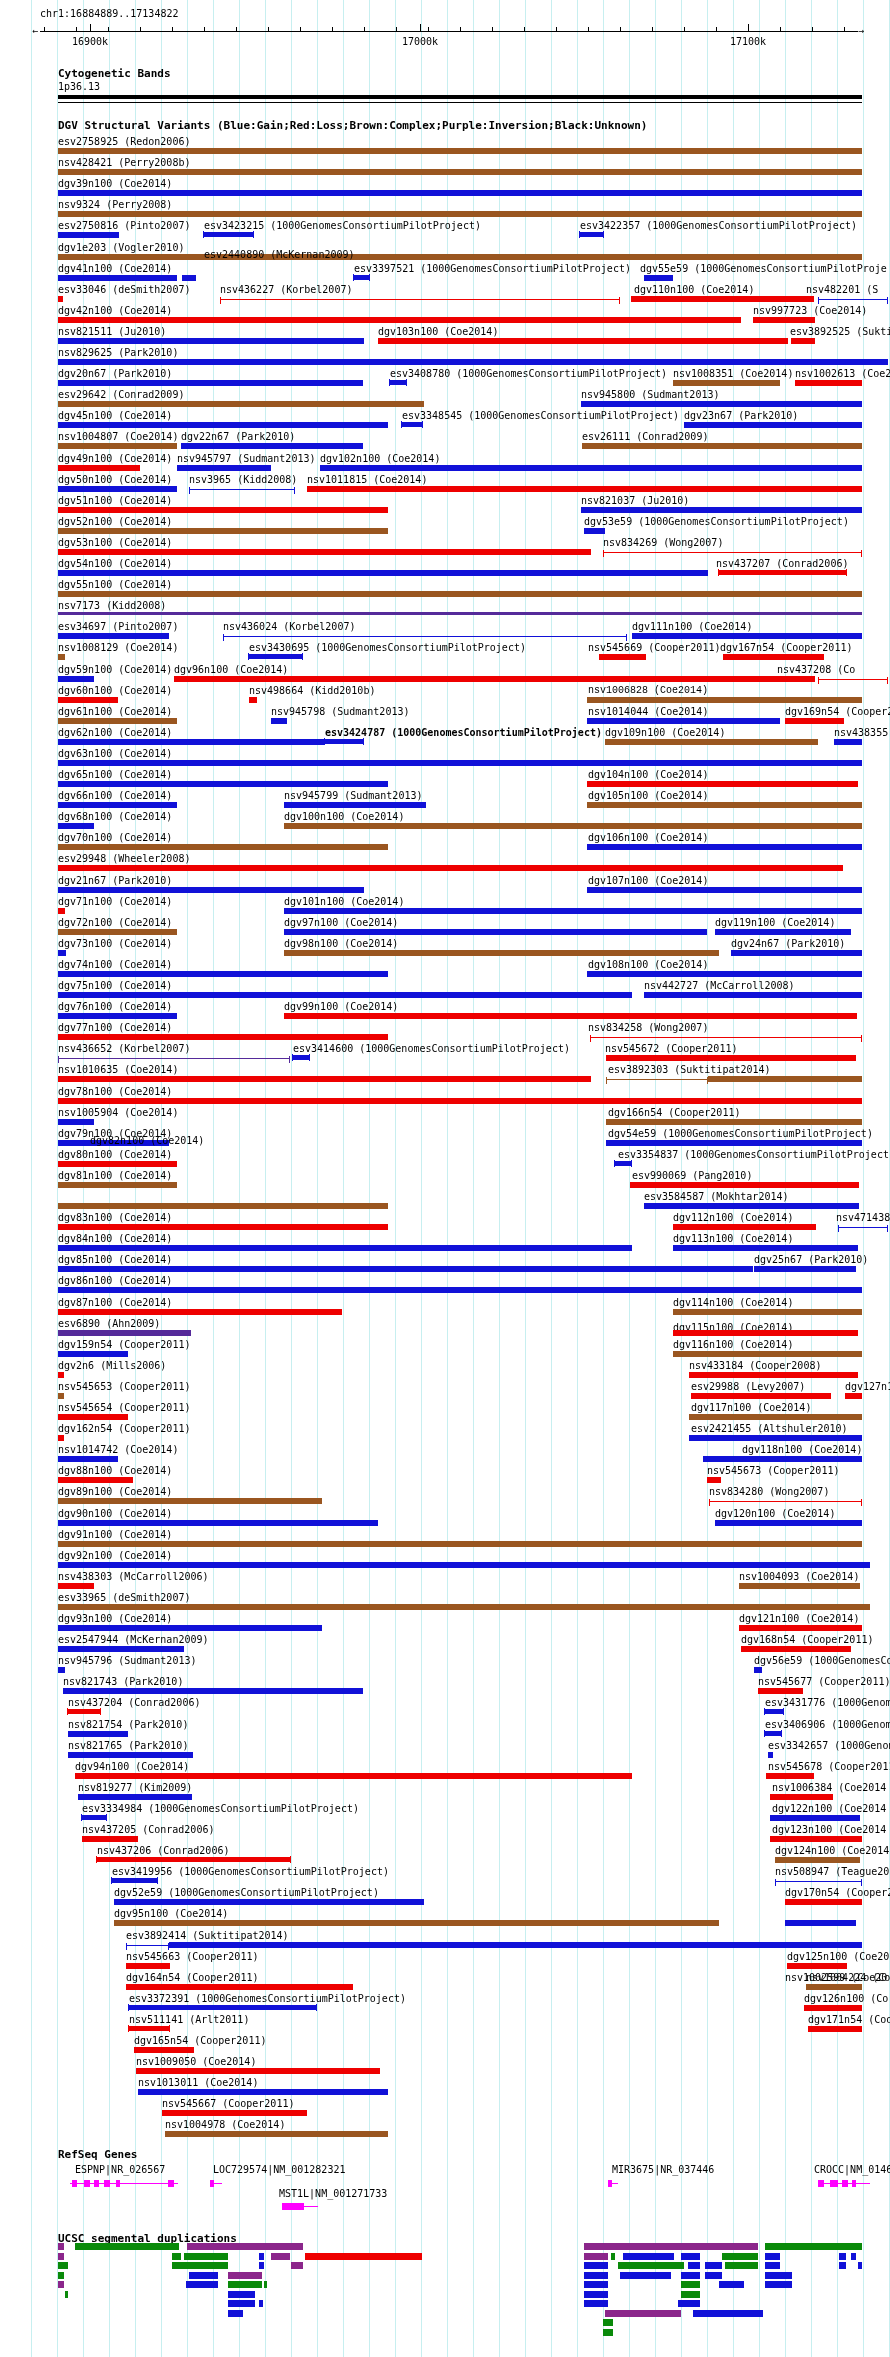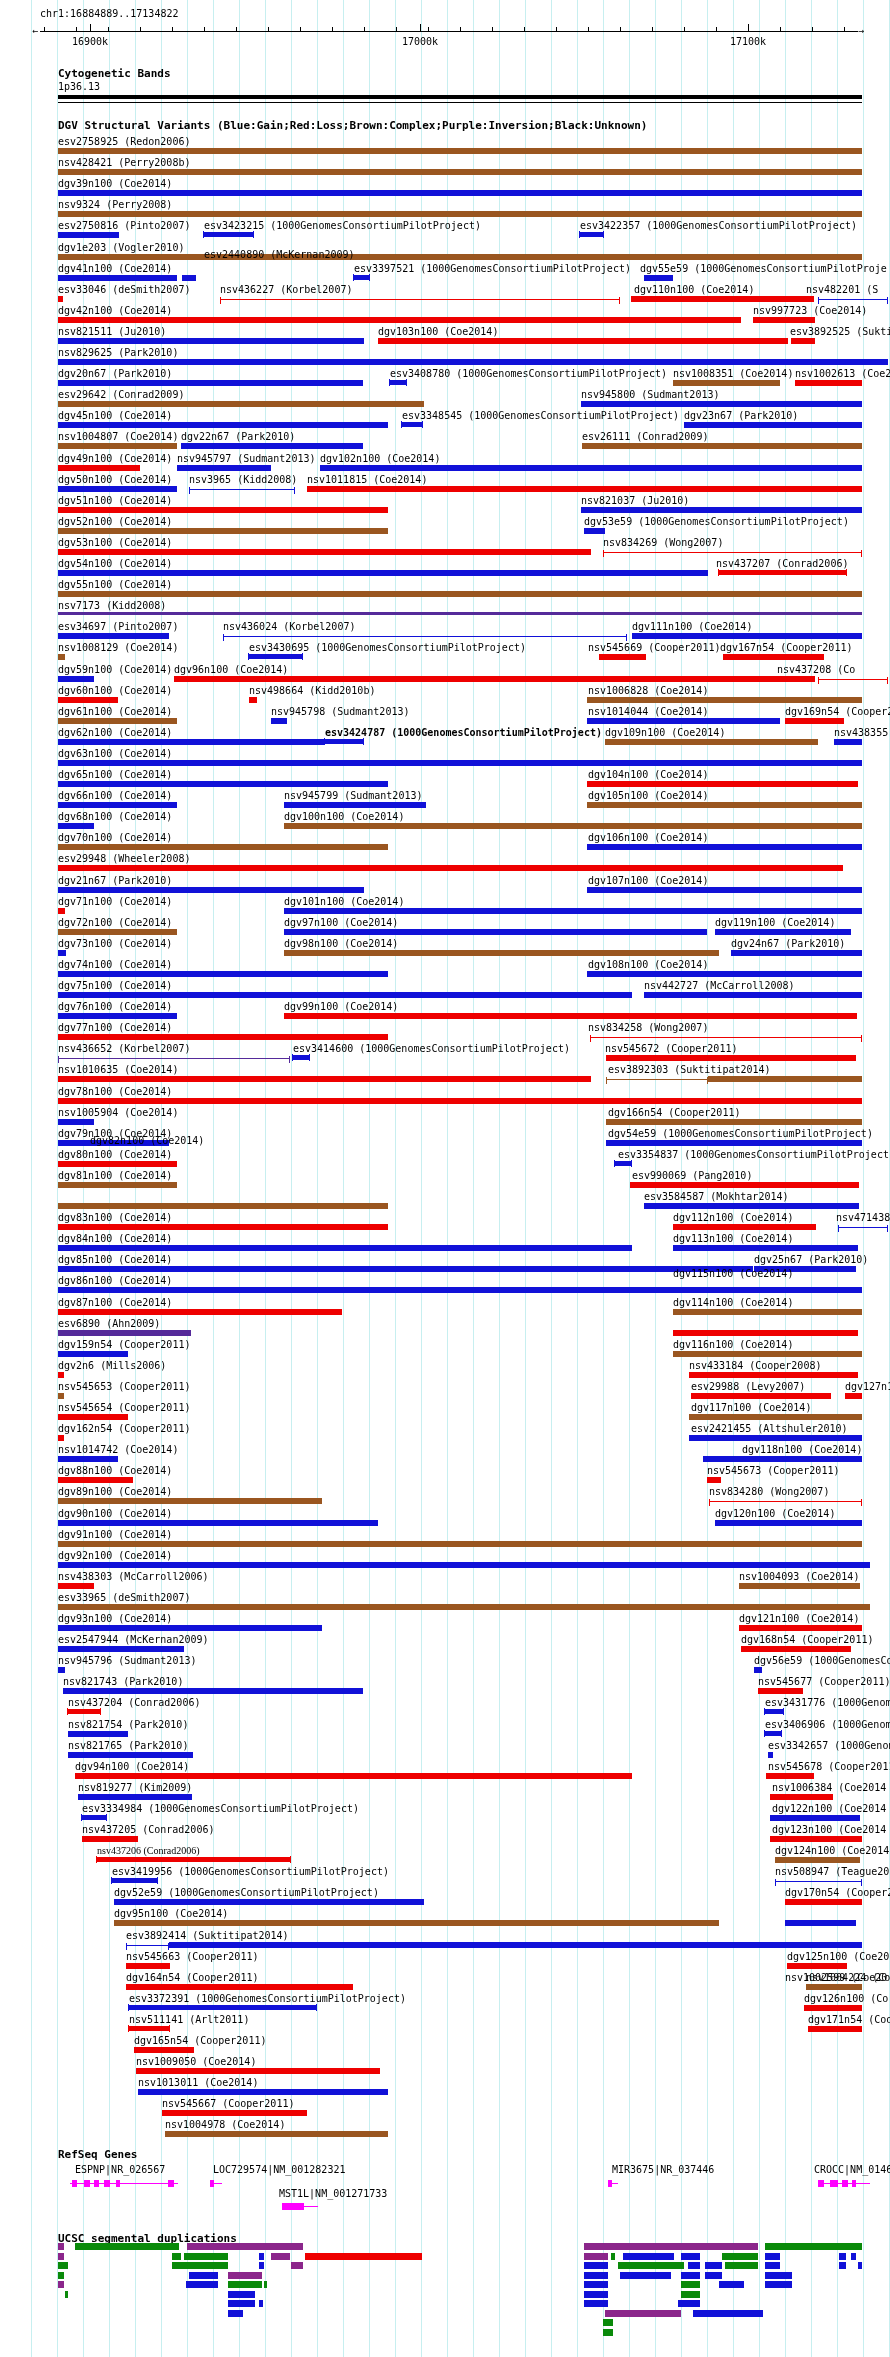--- a/index.html
+++ b/index.html
@@ -192,21 +192,21 @@
       <div class="bar s" style="left: 599px; top: 654px; width: 47px; color: rgb(238, 0, 0);"></div>
       <div class="bar s" style="left: 723px; top: 654px; width: 101px; color: rgb(238, 0, 0);"></div>
       <div class="lbl" style="left: 58px; top: 664px;">dgv59n100 (Coe2014)</div>
       <div class="lbl" style="left: 174px; top: 664px;">dgv96n100 (Coe2014)</div>
       <div class="lbl" style="left: 777px; top: 664px;">nsv437208 (Co</div>
       <div class="bar s" style="left: 58px; top: 676px; width: 36px; color: rgb(17, 17, 216);"></div>
       <div class="bar s" style="left: 174px; top: 676px; width: 641px; color: rgb(238, 0, 0);"></div>
       <div class="bar k" style="left: 818px; top: 676px; width: 70px; color: rgb(238, 0, 0);"></div>
       <div class="lbl" style="left: 58px; top: 685px;">dgv60n100 (Coe2014)</div>
       <div class="lbl" style="left: 249px; top: 685px;">nsv498664 (Kidd2010b)</div>
-      <div class="lbl" style="left: 588px; top: 685px;">nsv1006828 (Coe2014)</div>
+      <div class="lbl" style="left: 588px; top: 685px; font-family: Liberation Mono, monospace;">nsv1006828 (Coe2014)</div>
       <div class="bar s" style="left: 58px; top: 697px; width: 60px; color: rgb(238, 0, 0);"></div>
       <div class="bar s" style="left: 249px; top: 697px; width: 8px; color: rgb(238, 0, 0);"></div>
       <div class="bar s" style="left: 587px; top: 697px; width: 275px; color: rgb(154, 86, 32);"></div>
       <div class="lbl" style="left: 58px; top: 706px;">dgv61n100 (Coe2014)</div>
       <div class="lbl" style="left: 271px; top: 706px;">nsv945798 (Sudmant2013)</div>
       <div class="lbl" style="left: 588px; top: 706px;">nsv1014044 (Coe2014)</div>
       <div class="lbl" style="left: 785px; top: 706px;">dgv169n54 (Cooper2</div>
       <div class="bar s" style="left: 58px; top: 718px; width: 119px; color: rgb(154, 86, 32);"></div>
       <div class="bar s" style="left: 271px; top: 718px; width: 16px; color: rgb(17, 17, 216);"></div>
       <div class="bar s" style="left: 587px; top: 718px; width: 193px; color: rgb(17, 17, 216);"></div>
@@ -324,21 +324,21 @@
       <div class="lbl" style="left: 754px; top: 1254px;">dgv25n67 (Park2010)</div>
       <div class="bar s" style="left: 58px; top: 1266px; width: 695px; color: rgb(17, 17, 216);"></div>
       <div class="bar s" style="left: 754px; top: 1266px; width: 102px; color: rgb(17, 17, 216);"></div>
       <div class="lbl" style="left: 58px; top: 1275px;">dgv86n100 (Coe2014)</div>
       <div class="bar s" style="left: 58px; top: 1287px; width: 804px; color: rgb(17, 17, 216);"></div>
       <div class="lbl" style="left: 58px; top: 1297px;">dgv87n100 (Coe2014)</div>
       <div class="lbl" style="left: 673px; top: 1297px;">dgv114n100 (Coe2014)</div>
       <div class="bar s" style="left: 58px; top: 1309px; width: 284px; color: rgb(238, 0, 0);"></div>
       <div class="bar s" style="left: 673px; top: 1309px; width: 189px; color: rgb(154, 86, 32);"></div>
       <div class="lbl" style="left: 58px; top: 1318px;">esv6890 (Ahn2009)</div>
-      <div class="lbl" style="left: 673px; top: 1268px;">dgv115n100 (Coe2014)</div>
+      <div class="lbl" style="left: 673px; top: 1322px;">dgv115n100 (Coe2014)</div>
       <div class="bar s" style="left: 58px; top: 1330px; width: 133px; color: rgb(85, 42, 154);"></div>
       <div class="bar s" style="left: 673px; top: 1330px; width: 185px; color: rgb(238, 0, 0);"></div>
       <div class="lbl" style="left: 58px; top: 1339px;">dgv159n54 (Cooper2011)</div>
       <div class="lbl" style="left: 673px; top: 1339px;">dgv116n100 (Coe2014)</div>
       <div class="bar s" style="left: 58px; top: 1351px; width: 70px; color: rgb(17, 17, 216);"></div>
       <div class="bar s" style="left: 673px; top: 1351px; width: 189px; color: rgb(154, 86, 32);"></div>
       <div class="lbl" style="left: 58px; top: 1360px;">dgv2n6 (Mills2006)</div>
       <div class="lbl" style="left: 689px; top: 1360px;">nsv433184 (Cooper2008)</div>
       <div class="bar s" style="left: 58px; top: 1372px; width: 6px; color: rgb(238, 0, 0);"></div>
       <div class="bar s" style="left: 689px; top: 1372px; width: 169px; color: rgb(238, 0, 0);"></div>
@@ -419,21 +419,21 @@
       <div class="bar s" style="left: 78px; top: 1794px; width: 114px; color: rgb(17, 17, 216);"></div>
       <div class="bar s" style="left: 770px; top: 1794px; width: 63px; color: rgb(238, 0, 0);"></div>
       <div class="lbl" style="left: 82px; top: 1803px;">esv3334984 (1000GenomesConsortiumPilotProject)</div>
       <div class="lbl" style="left: 772px; top: 1803px;">dgv122n100 (Coe2014</div>
       <div class="bar kb" style="left: 82px; top: 1815px; width: 24px; color: rgb(17, 17, 216);"></div>
       <div class="bar s" style="left: 770px; top: 1815px; width: 90px; color: rgb(17, 17, 216);"></div>
       <div class="lbl" style="left: 82px; top: 1824px;">nsv437205 (Conrad2006)</div>
       <div class="lbl" style="left: 772px; top: 1824px;">dgv123n100 (Coe2014</div>
       <div class="bar s" style="left: 82px; top: 1836px; width: 56px; color: rgb(238, 0, 0);"></div>
       <div class="bar s" style="left: 770px; top: 1836px; width: 92px; color: rgb(238, 0, 0);"></div>
-      <div class="lbl" style="left: 97px; top: 1845px; font-family: Liberation Serif, serif;">nsv437206 (Conrad2006)</div>
+      <div class="lbl" style="left: 97px; top: 1845px;">nsv437206 (Conrad2006)</div>
       <div class="lbl" style="left: 775px; top: 1845px;">dgv124n100 (Coe2014</div>
       <div class="bar kb" style="left: 97px; top: 1857px; width: 193px; color: rgb(238, 0, 0);"></div>
       <div class="bar s" style="left: 775px; top: 1857px; width: 85px; color: rgb(154, 86, 32);"></div>
       <div class="lbl" style="left: 112px; top: 1866px;">esv3419956 (1000GenomesConsortiumPilotProject)</div>
       <div class="lbl" style="left: 775px; top: 1866px;">nsv508947 (Teague20</div>
       <div class="bar kb" style="left: 112px; top: 1878px; width: 45px; color: rgb(17, 17, 216);"></div>
       <div class="bar k" style="left: 775px; top: 1878px; width: 87px; color: rgb(17, 17, 216);"></div>
       <div class="lbl" style="left: 114px; top: 1887px;">dgv52e59 (1000GenomesConsortiumPilotProject)</div>
       <div class="lbl" style="left: 785px; top: 1887px;">dgv170n54 (Cooper2</div>
       <div class="bar s" style="left: 114px; top: 1899px; width: 310px; color: rgb(17, 17, 216);"></div>

